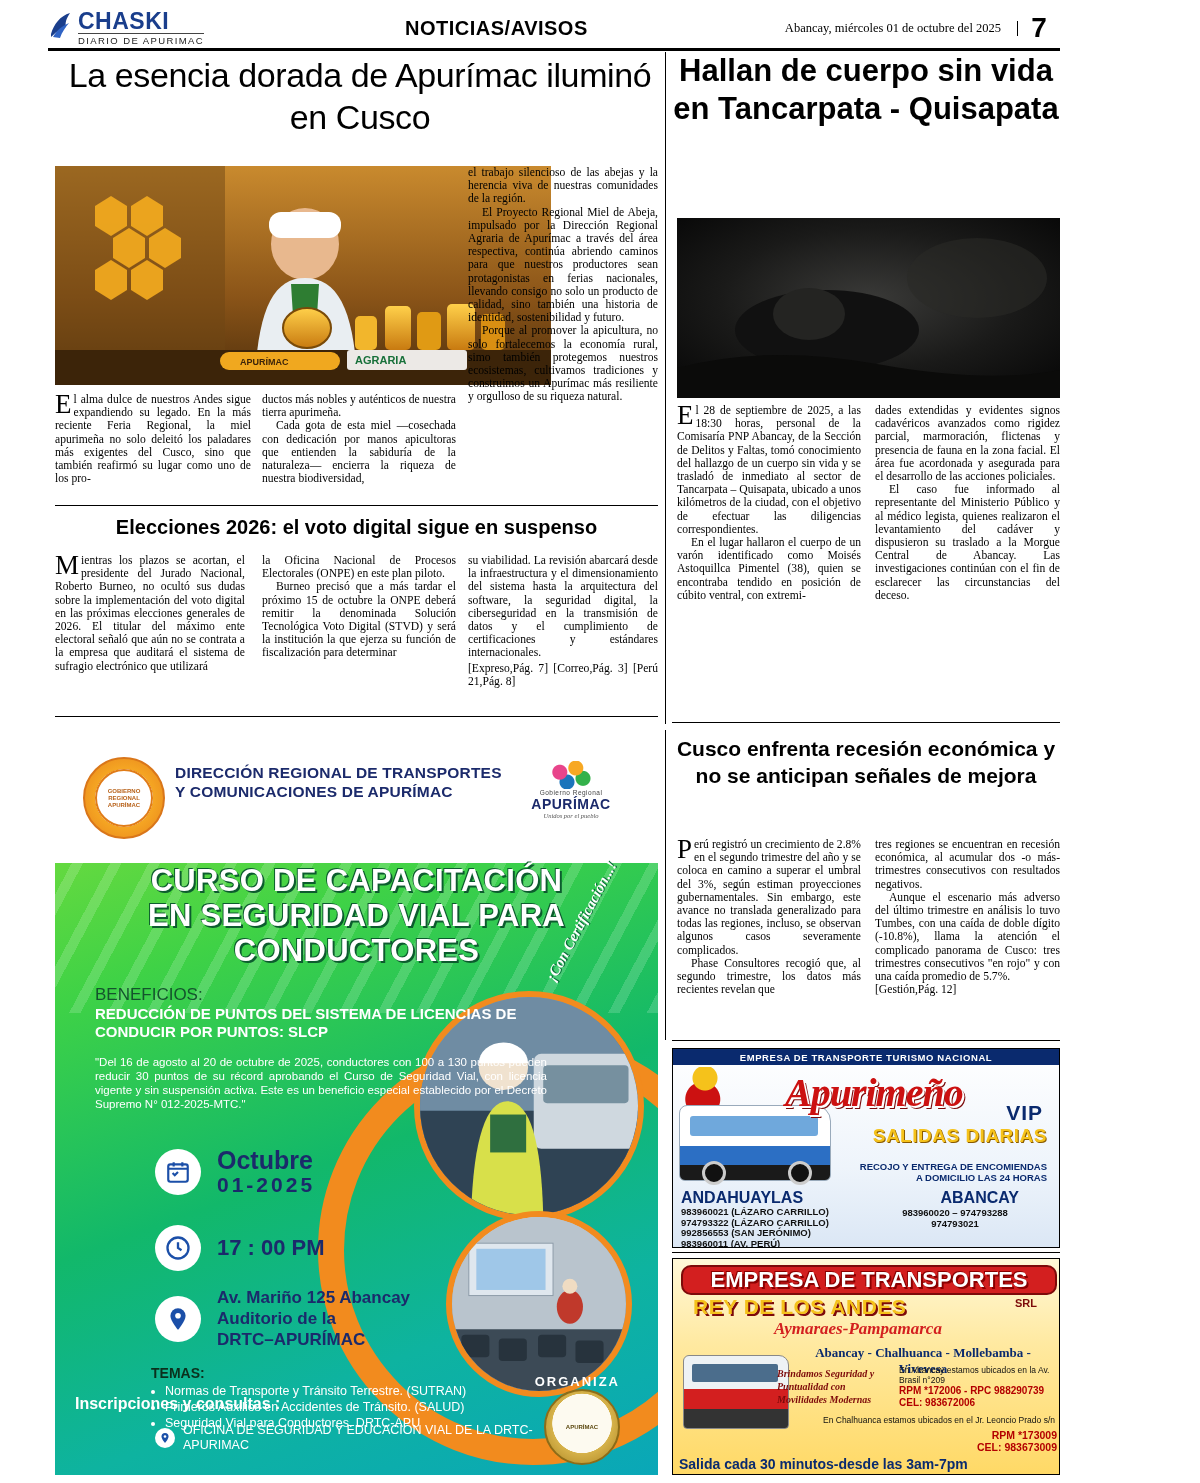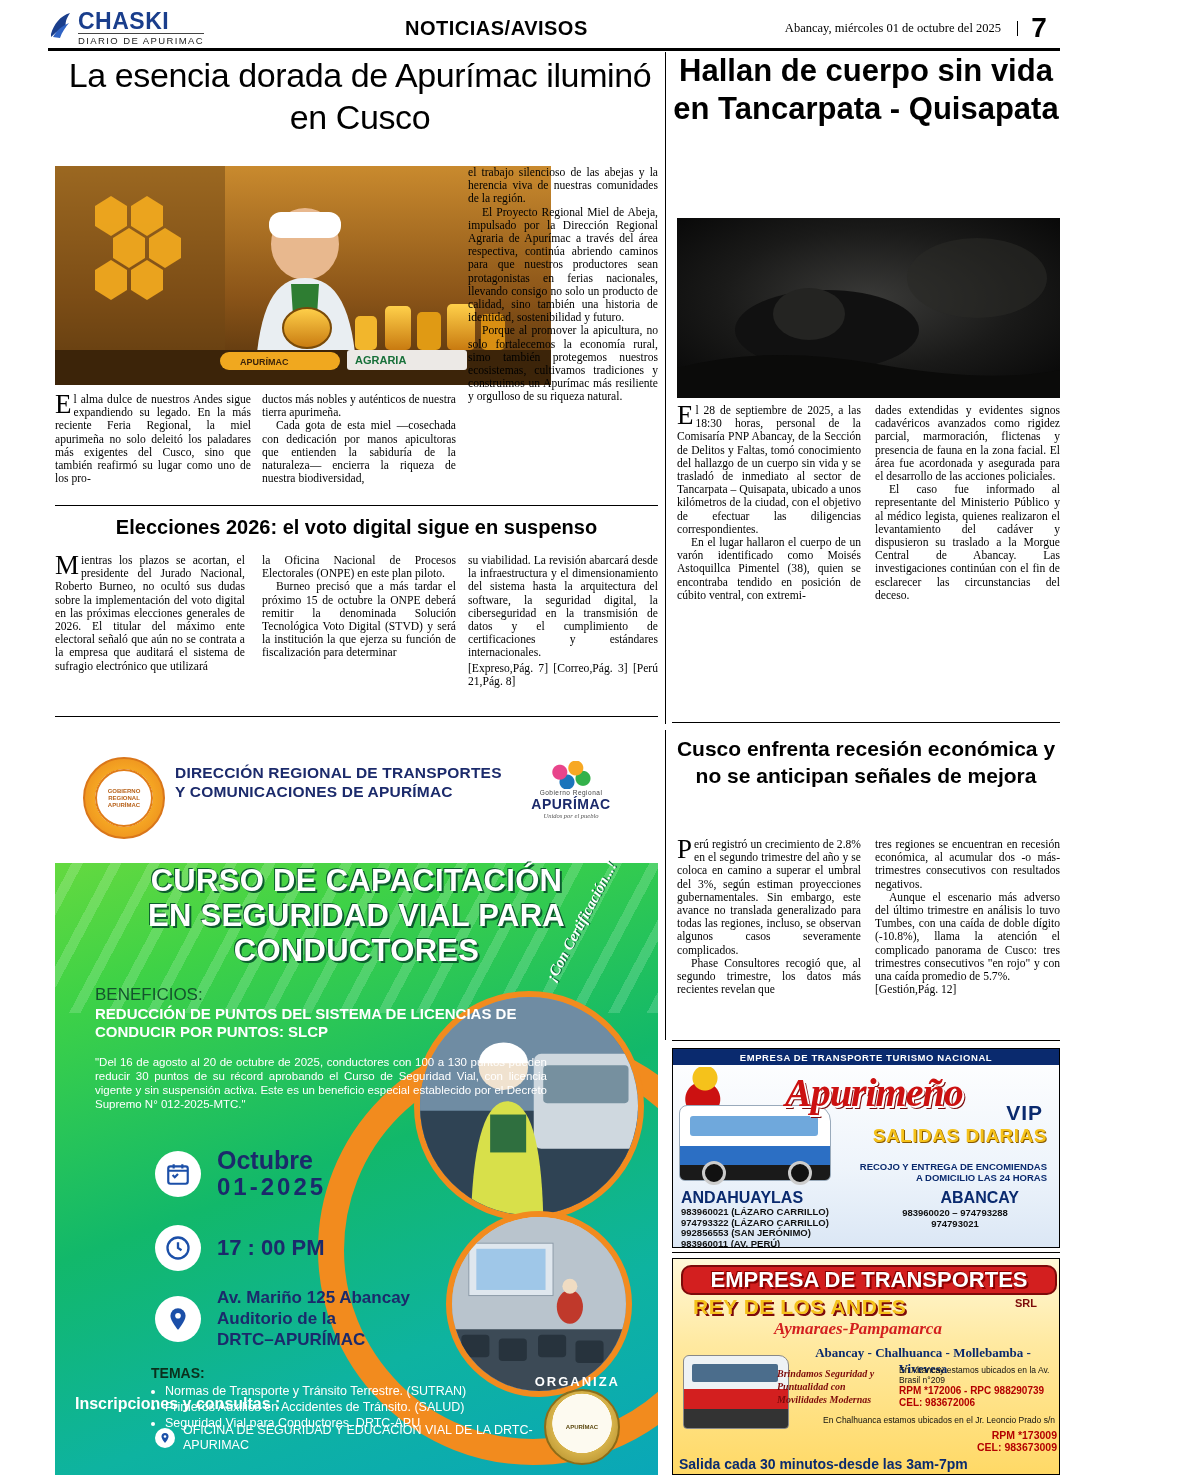--- a/index.html
+++ b/index.html
@@ -329,21 +329,21 @@
     margin-right: 16px;
     color: #1b4fa8;
   }
   .info-text-main {
     font-family: "Liberation Sans", sans-serif;
     font-weight: bold;
     color: #1b2a6b;
   }
   #row-date { left: 100px; top: 412px; }
   #row-date .d1 { font-size: 25px; line-height: 26px; }
-  #row-date .d2 { font-size: 24px; letter-spacing: 3px; }
+  #row-date .d2 { font-size: 21px; letter-spacing: 3px; }
   #row-time { left: 100px; top: 490px; }
   #row-time .t1 { font-size: 22px; }
   #row-place { left: 100px; top: 552px; }
   #row-place .p1 { font-size: 17px; line-height: 21px; }
   .temas {
     position: absolute;
     left: 96px; top: 630px;
     width: 380px;
     font-family: "Liberation Sans", sans-serif;
     color: #ffffff;

